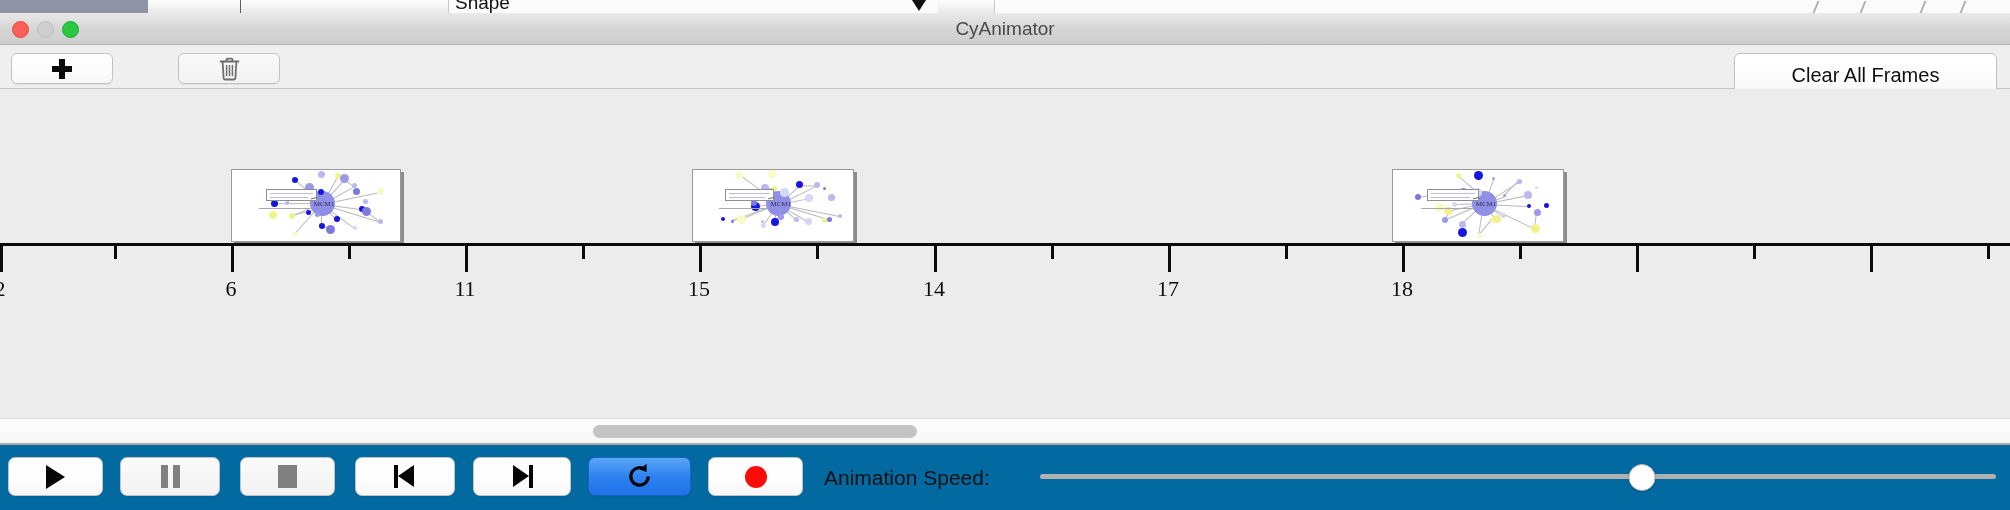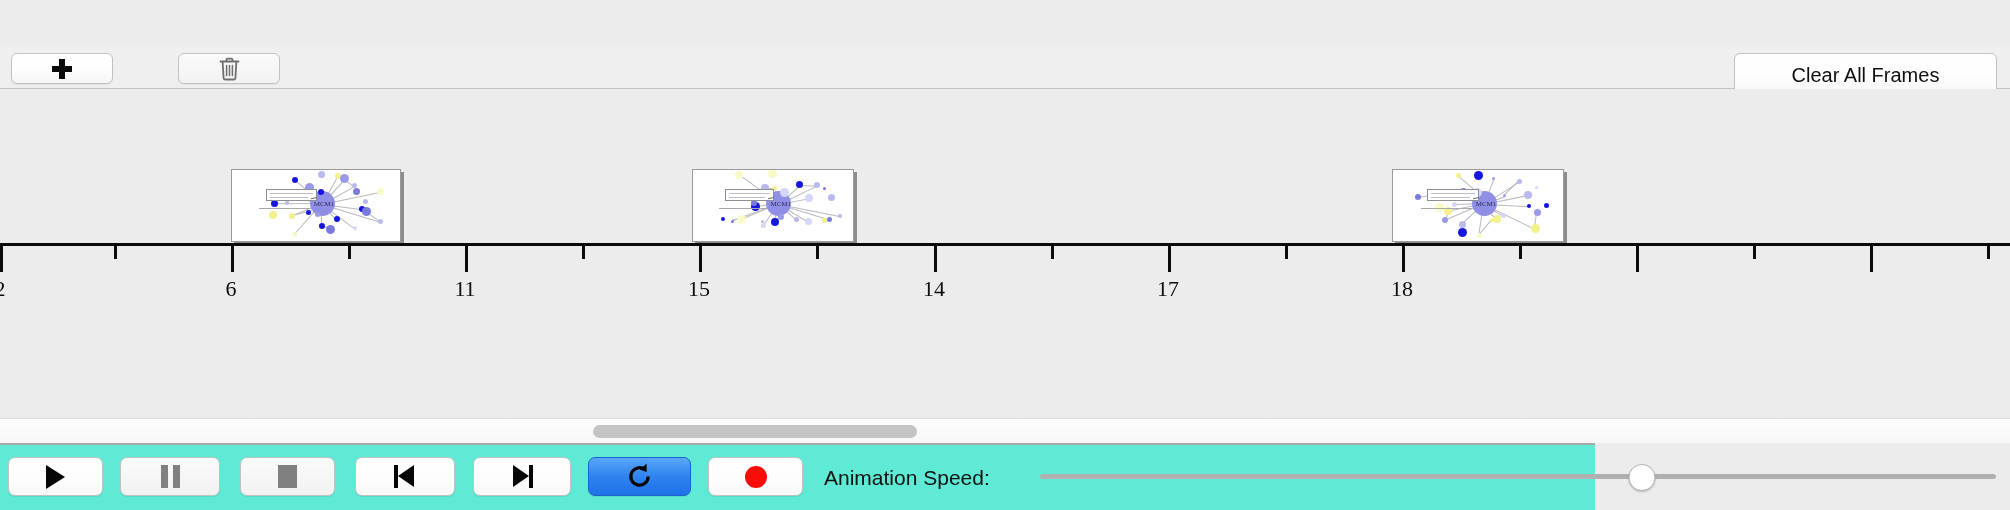--- a/index.html
+++ b/index.html
@@ -252,22 +252,22 @@
     top: 6px;
     height: 13px;
     background: #c4c4c4;
     border-radius: 7px;
   }
 
   
   .playbar {
     position: absolute;
     left: 0; top: 443px;
-    width: 1595px; height: 67px;
-    background: #5eead4;
+    width: 2010px; height: 67px;
+    background: #0369a1;
     border-top: 2px solid #a8a8a8;
     box-sizing: border-box;
   }
   .pbtn {
     position: absolute;
     top: 12px;
     height: 39px;
     box-sizing: border-box;
     border: 1px solid #c2c2c2;
     border-radius: 7px;
@@ -361,21 +361,46 @@
     border: 1px solid #b5b5b5;
     box-shadow: 0 1px 2px rgba(0,0,0,0.22);
     transform: translateX(-50%);
   }
 </style>
 </head>
 <body>
 
 <div id="app">
 
-
+  <div class="bg-strip">
+    <div class="bs-dark"></div>
+    <div class="bs-cell" style="left:148px; width:72px;"></div>
+    <div class="bs-cell" style="left:220px; width:56px;"></div>
+    <div class="bs-tick" style="left:240px;"></div>
+    <div class="bs-tick" style="left:296px;"></div>
+    <div class="bs-cell" style="left:276px; width:44px;"></div>
+    <div class="bs-cell" style="left:320px; width:60px;"></div>
+    <div class="bs-cell" style="left:380px; width:68px;"></div>
+    <div class="bs-word" style="left:455px;">Shape</div>
+    <div class="bs-caret" style="left:912px;"></div>
+    <div class="bs-cell" style="left:938px; width:56px;"></div>
+    <div class="bs-chev" style="left:1815px;"></div>
+    <div class="bs-chev" style="left:1862px;"></div>
+    <div class="bs-chev" style="left:1922px;"></div>
+    <div class="bs-chev" style="left:1962px;"></div>
+  </div>
+
+  <div class="titlebar">
+    <div class="traffic">
+      <div class="light red"></div>
+      <div class="light yellow"></div>
+      <div class="light green"></div>
+    </div>
+    <div class="window-title">CyAnimator</div>
+  </div>
 
   <div class="toolbar">
     <div class="btn" id="btn-add">
       <span class="plus-icon"></span>
     </div>
     <div class="btn flat" id="btn-del">
       <svg width="21" height="24" viewBox="0 0 21 24">
         <path d="M1.5 4.5 H19.5" stroke="#6f6f6f" stroke-width="1.8" fill="none" stroke-linecap="round"></path>
         <path d="M7.5 4.5 V2.6 Q7.5 1.6 8.6 1.6 H12.4 Q13.5 1.6 13.5 2.6 V4.5" stroke="#6f6f6f" stroke-width="1.8" fill="none"></path>
         <path d="M3.6 4.5 L4.6 21.2 Q4.7 22.5 6 22.5 H15 Q16.3 22.5 16.4 21.2 L17.4 4.5" stroke="#6f6f6f" stroke-width="1.8" fill="none"></path>

